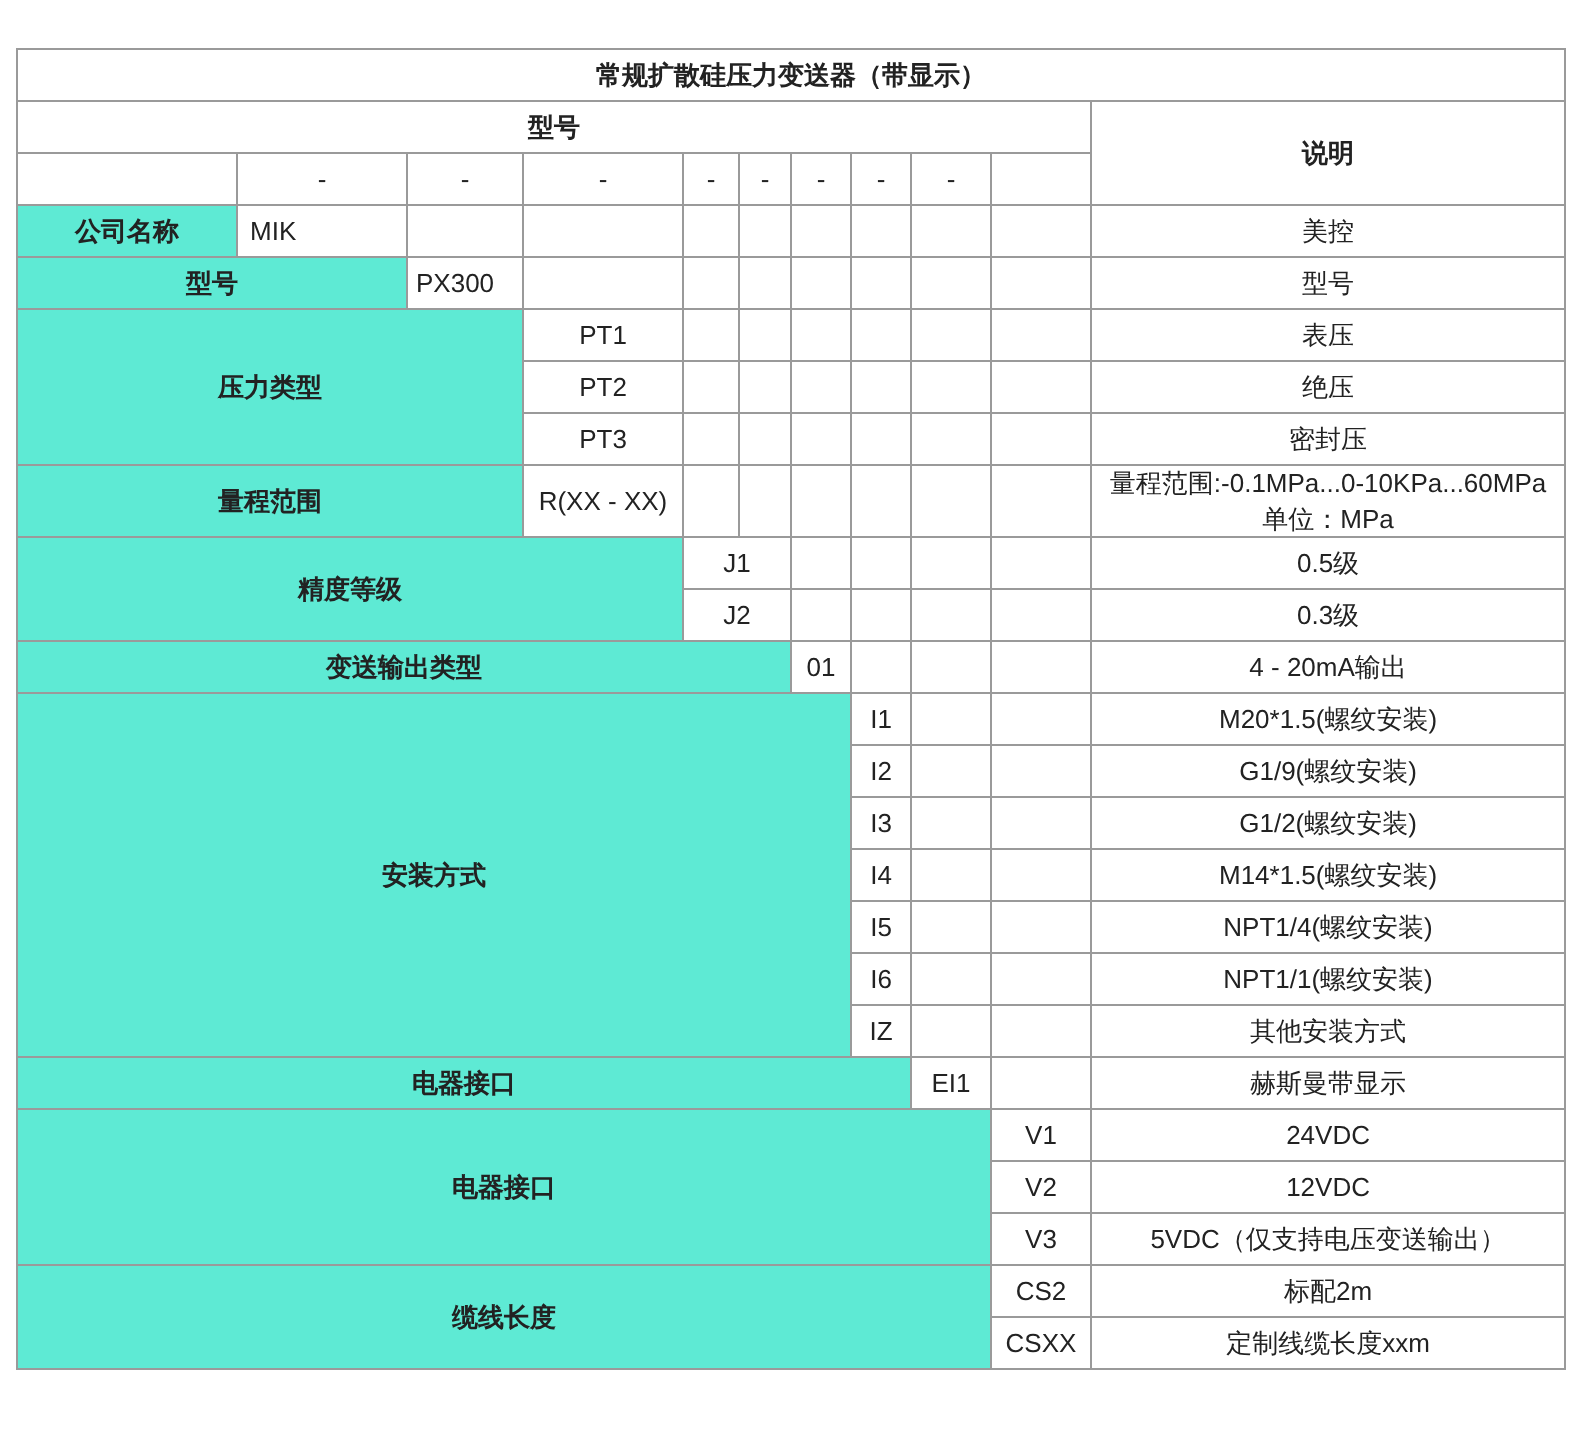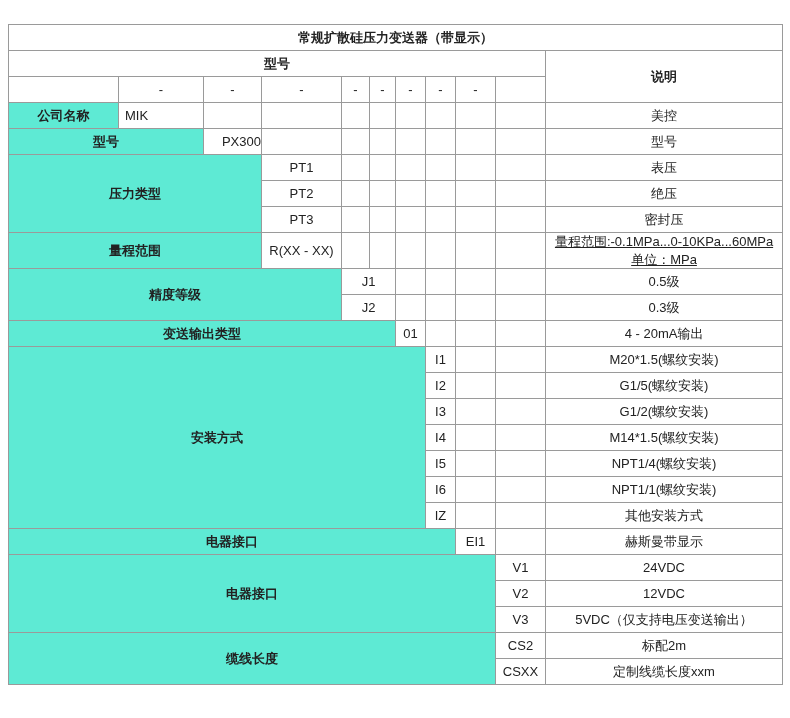--- a/index.html
+++ b/index.html
@@ -62,21 +62,21 @@
   td.dash {
     font-size: 13px;
     color: #444444;
   }
   td.two-line {
     line-height: 1.35;
     white-space: normal;
     padding: 2px 4px;
     height: 40px;
   }
-  .lbl { display: block; text-decoration: underline; }
+  .lbl { display: block; }
 </style>
 </head>
 <body>
 
 <div id="sheet">
   <table class="spec">
     <colgroup>
       <col style="width:110px">
       <col style="width:85px">
       <col style="width:58px">
@@ -119,21 +119,21 @@
         <td></td>
         <td></td>
         <td></td>
         <td></td>
         <td></td>
         <td class="desc">美控</td>
       </tr>
 
       <tr>
         <td class="red" colspan="2">型号</td>
-        <td class="code" colspan="1" style="text-align:right;padding-left:4px">PX300</td>
+        <td class="code" colspan="1" style="text-align:left;padding-left:4px">PX300</td>
         <td></td>
         <td></td>
         <td></td>
         <td></td>
         <td></td>
         <td></td>
         <td></td>
         <td class="desc">型号</td>
       </tr>
 
@@ -215,21 +215,21 @@
         <td class="red" colspan="7" rowspan="7">安装方式</td>
         <td class="code">I1</td>
         <td></td>
         <td></td>
         <td class="desc">M20*1.5(螺纹安装)</td>
       </tr>
       <tr>
         <td class="code">I2</td>
         <td></td>
         <td></td>
-        <td class="desc">G1/5(螺纹安装)</td>
+        <td class="desc">G1/9(螺纹安装)</td>
       </tr>
       <tr>
         <td class="code">I3</td>
         <td></td>
         <td></td>
         <td class="desc">G1/2(螺纹安装)</td>
       </tr>
       <tr>
         <td class="code">I4</td>
         <td></td>

